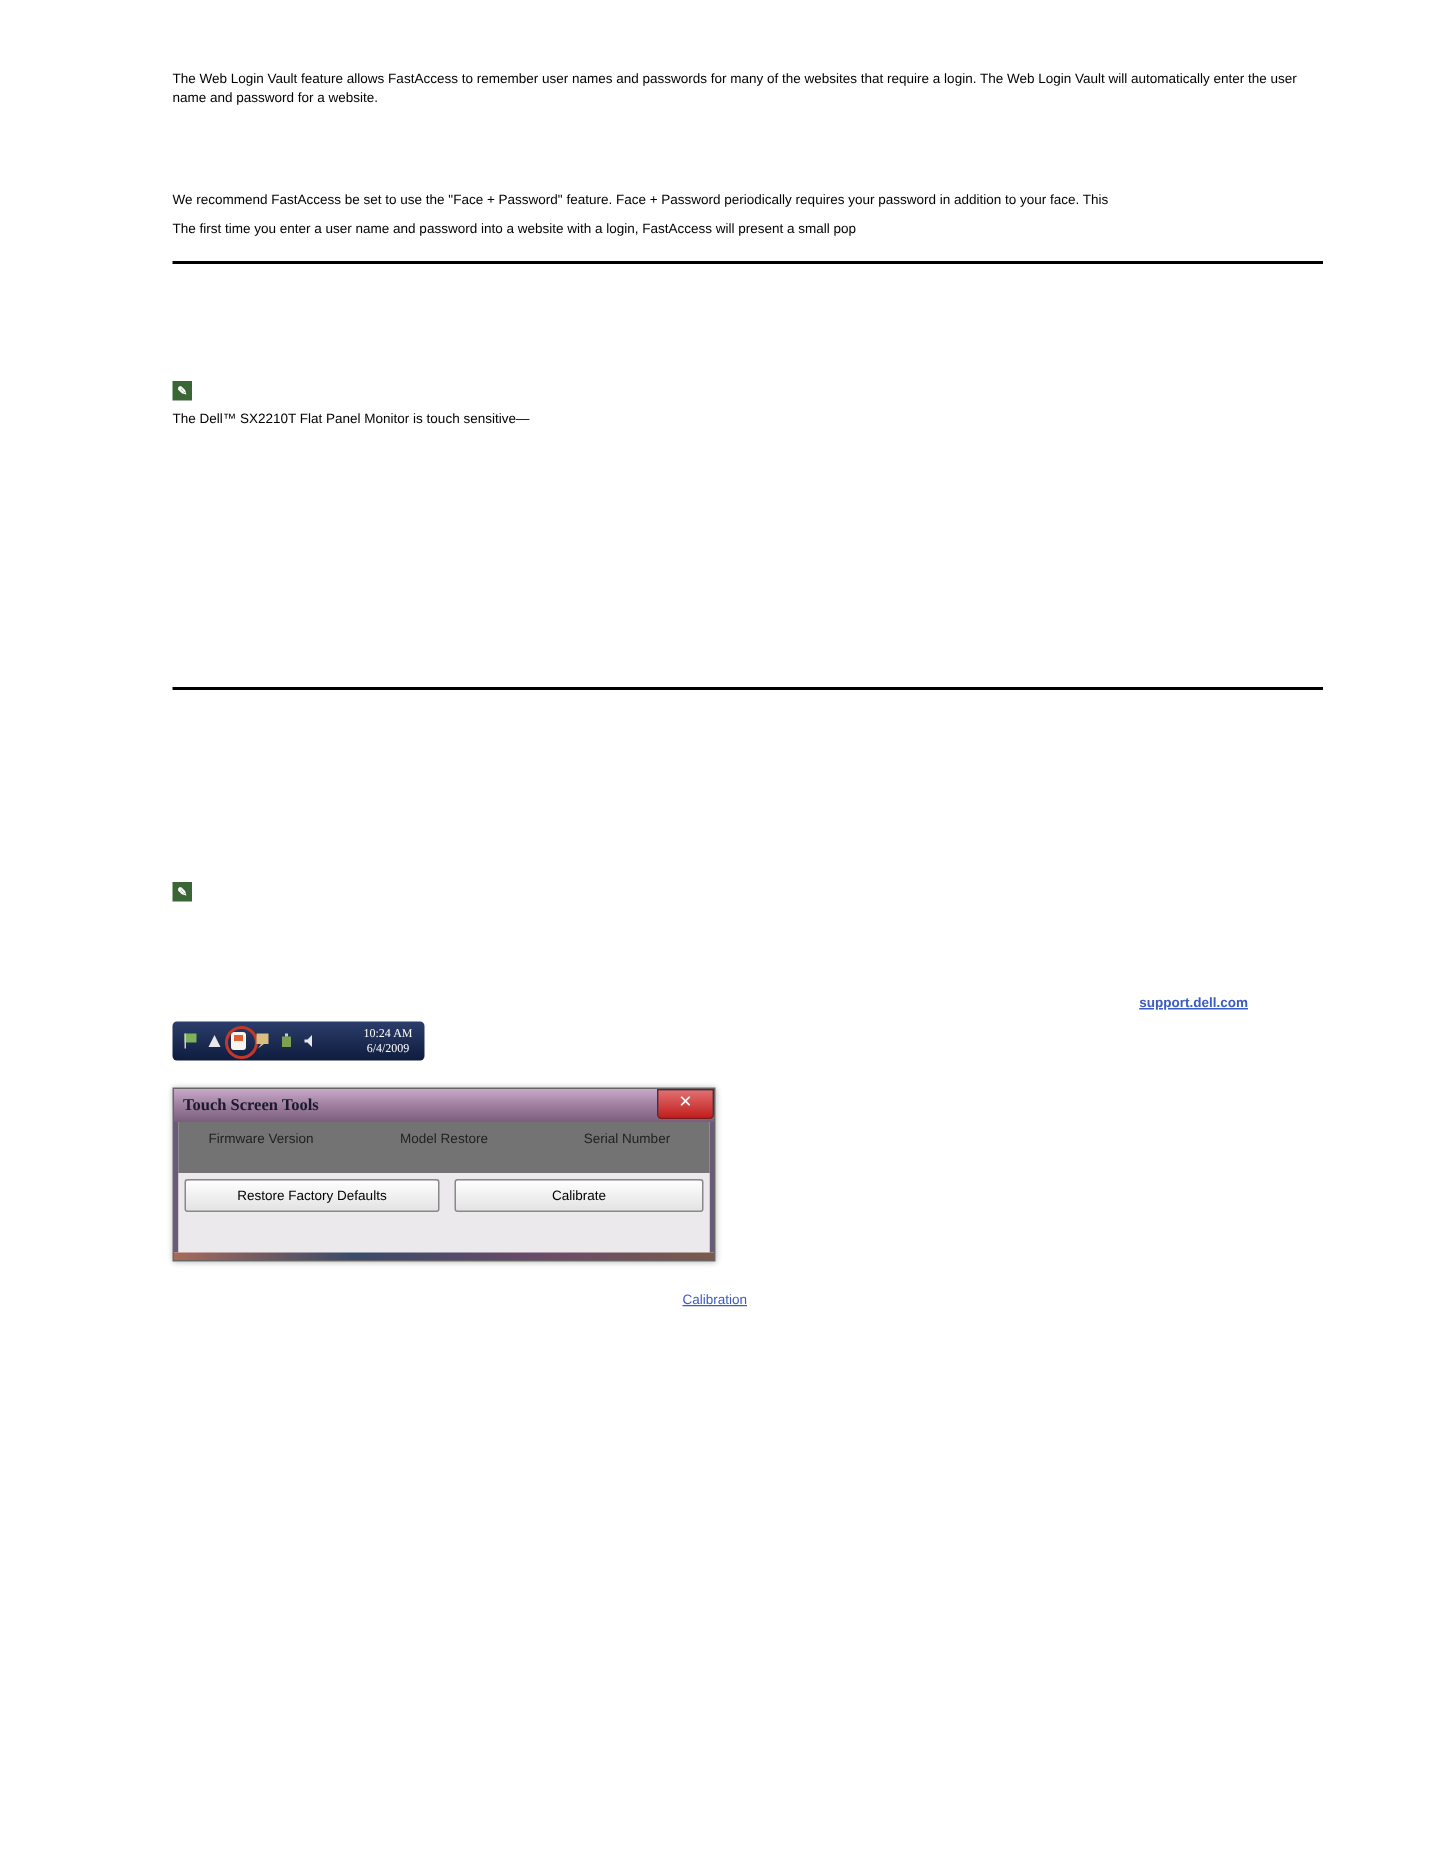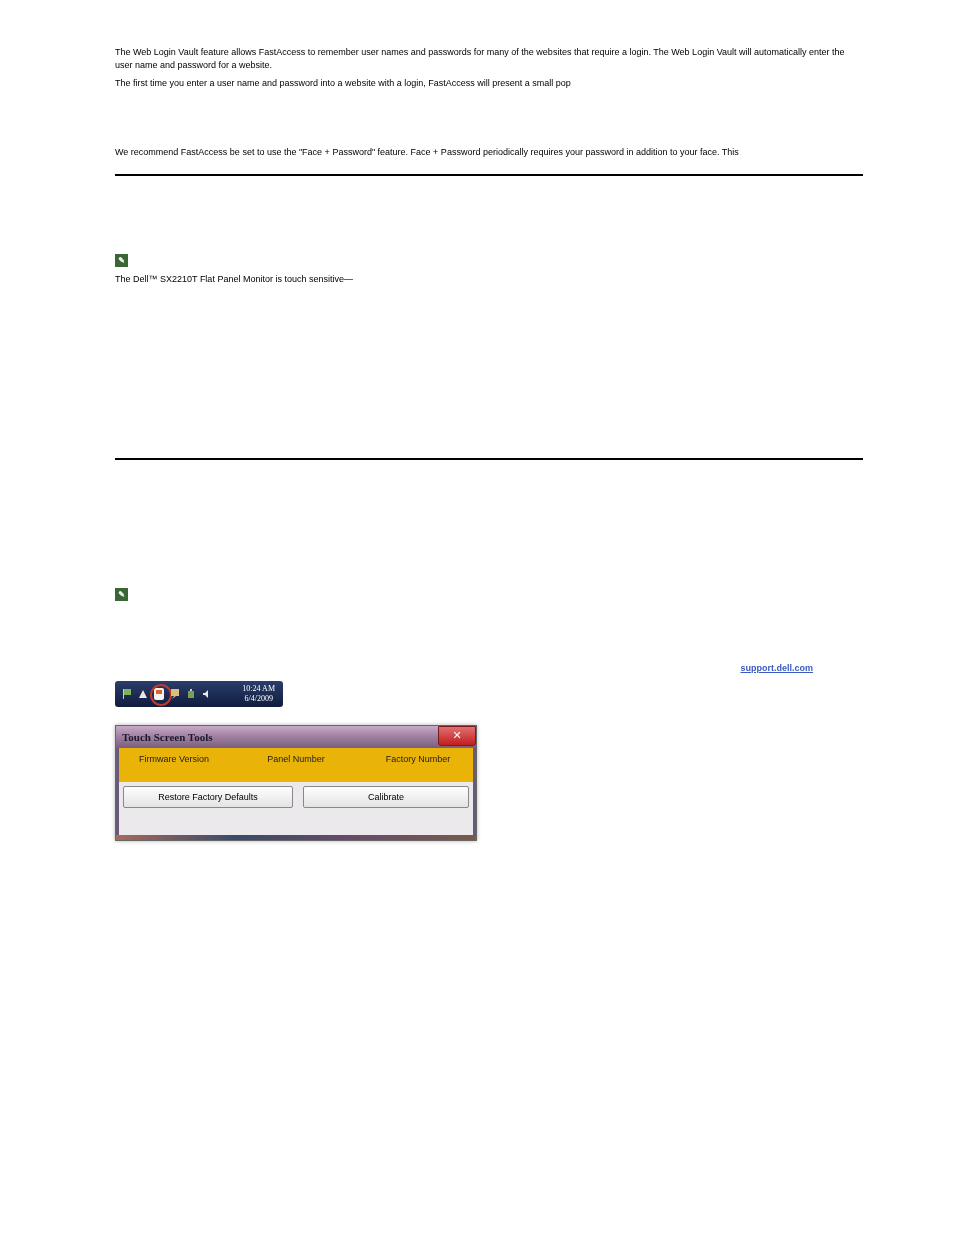--- a/index.html
+++ b/index.html
@@ -5,21 +5,21 @@
   body {
     margin: 0;
     padding: 0;
     font-family: Verdana, Arial, sans-serif;
     font-size: 9px;
     color: #000;
     background: #fff;
     width: 954px;
   }
   .page {
-    padding: 40px 91px 0 115px;
+    padding: 40px 72px 0 115px;
   }
   p {
     margin: 6px 0;
     line-height: 1.4;
   }
   hr.sep {
     border: none;
     border-top: 2px solid #000;
     margin: 16px 0 26px 0;
   }
@@ -107,21 +107,21 @@
     color: #fff;
     text-align: center;
     font-size: 11px;
     line-height: 16px;
   }
   .dlg-labels {
     display: flex;
     font-size: 9px;
     color: #222;
     padding: 6px 0 18px 0;
-    background: #eab308;
+    background: #737373;
     gap: 12px;
   }
   .dlg-labels > div { flex: 1; text-align: center; }
   .dlg-btns {
     background: #ece9ec;
     padding: 4px 4px 6px 4px;
   }
   .dlg-row {
     display: flex;
     gap: 10px;
@@ -147,23 +147,23 @@
     border-left: 3px solid #6a5a7a;
     border-right: 3px solid #6a5a7a;
   }
 </style>
 </head>
 <body>
 
 <div class="page">
 
   <p>The Web Login Vault feature allows FastAccess to remember user names and passwords for many of the websites that require a login. The Web Login Vault will automatically enter the user name and password for a website.</p>
+  <p style="margin-top:56px">We recommend FastAccess be set to use the "Face + Password" feature.  Face + Password periodically requires your password in addition to your face.  This</p>
+
   <p>The first time you enter a user name and password into a website with a login, FastAccess will present a small pop</p>
-
-  <p style="margin-top:56px">We recommend FastAccess be set to use the "Face + Password" feature.  Face + Password periodically requires your password in addition to your face.  This</p>
 
   <hr class="sep">
 
   <div style="height:46px"></div>
 
   <div class="note-row">
     <span class="note-icon">✎</span>
   </div>
 
   <p>The Dell™ SX2210T Flat Panel Monitor is touch sensitive—</p>
@@ -226,27 +226,30 @@
   </div>
 
   <div class="dialog">
     <div class="dlg-title">Touch Screen Tools</div>
     <div class="dlg-close">
       <span>✕</span>
     </div>
     <div class="outer-lr">
       <div class="dlg-labels">
         <div>Firmware Version</div>
-        <div>Panel Number</div>
-        <div>Factory Number</div>
+        <div>Model Restore</div>
+        <div>Serial Number</div>
       </div>
       <div class="dlg-btns">
         <div class="dlg-row">
           <div class="dlg-btn w180">Restore Factory Defaults</div>
           <div class="dlg-btn wfill">Calibrate</div>
         </div>
       </div>
     </div>
     <div class="blurbar"></div>
   </div>
 
+  <div style="padding-left:340px;">
+    <span class="hlink">Calibration</span>
+  </div>
 
 </div>
 
 </body></html>

